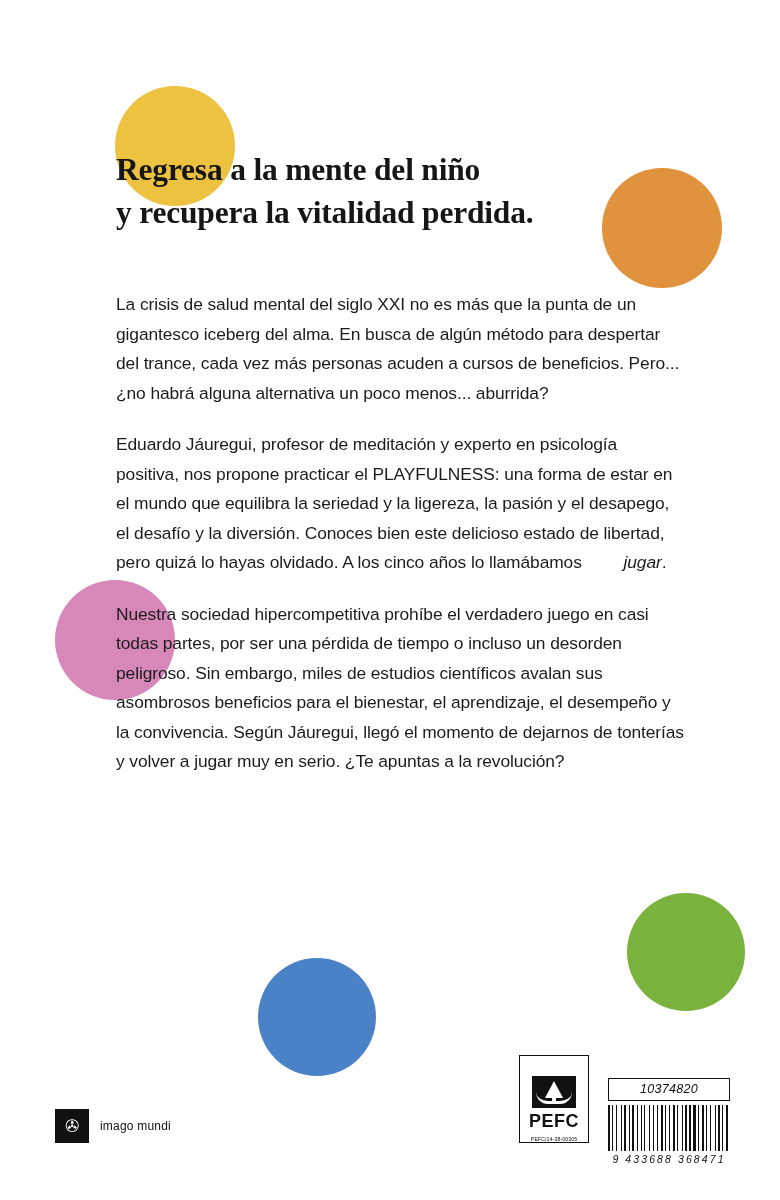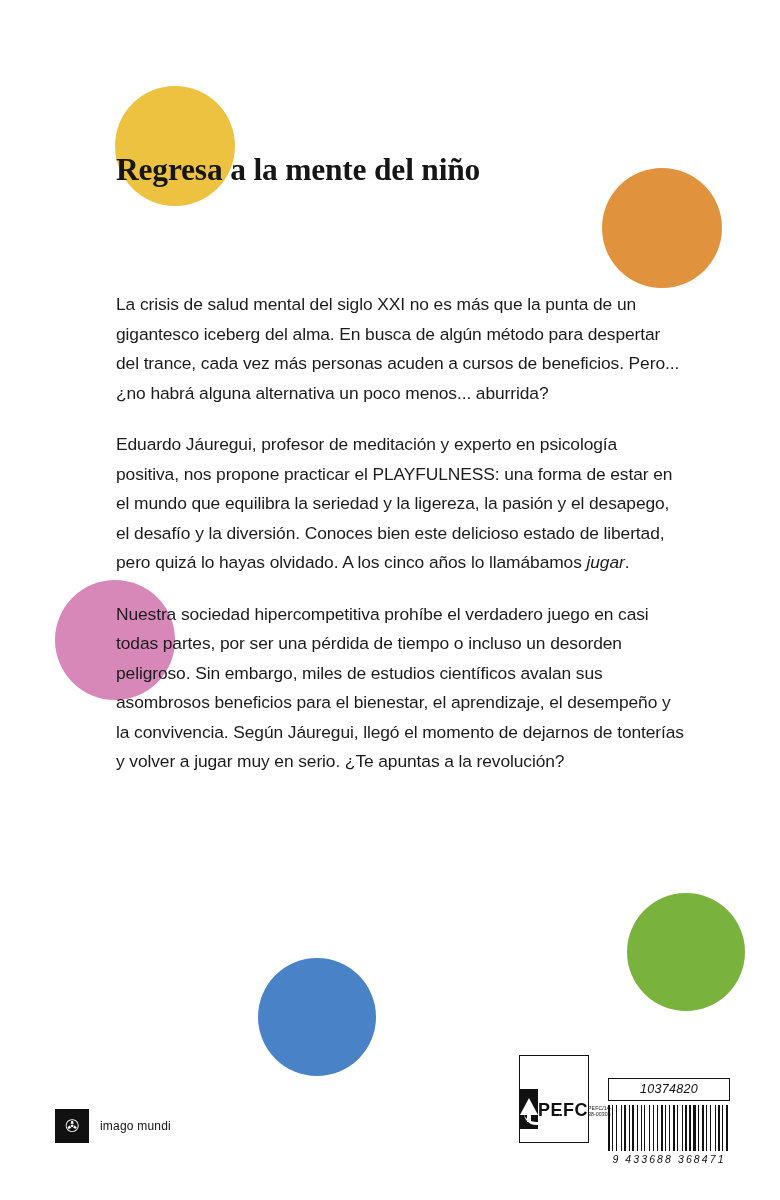--- a/index.html
+++ b/index.html
@@ -99,20 +99,21 @@
     font-size: 17.4px;
     line-height: 29.5px;
     color: #1c1c1c;
     text-align: left;
     letter-spacing: -0.1px;
   }
   .body-copy p:last-child {
     margin-bottom: 0;
   }
   .body-copy em {
+    margin-left: 37px;
   }
 
   
   .publisher {
     position: absolute;
     left: 55px;
     top: 1109px;
     display: flex;
     align-items: center;
     gap: 11px;
@@ -137,21 +138,21 @@
 
   .pefc {
     position: absolute;
     left: 519px;
     top: 1055px;
     width: 70px;
     height: 88px;
     border: 1.5px solid #111111;
     background: #ffffff;
     display: flex;
-    flex-direction: row;
+    flex-direction: column;
     align-items: center;
     justify-content: flex-start;
     padding-top: 20px;
     box-sizing: border-box;
   }
   .pefc-glyph {
     width: 44px;
     height: 40px;
     background: #111111;
     position: relative;
@@ -245,20 +246,21 @@
   <div class="circle circle-yellow"></div>
   <div class="circle circle-orange"></div>
   <div class="circle circle-pink"></div>
   <div class="circle circle-blue"></div>
   <div class="circle circle-green"></div>
 
   <div class="content">
 
     <div class="headline">
       <span class="line">Regresa a la mente del niño</span>
+      <span class="line">y recupera la vitalidad perdida.</span>
     </div>
 
     <div class="body-copy">
       <p>La crisis de salud mental del siglo XXI no es más que la punta de un gigantesco iceberg del alma. En busca de algún método para despertar del trance, cada vez más personas acuden a cursos de beneficios. Pero... ¿no habrá alguna alternativa un poco menos... aburrida?</p>
       <p>Eduardo Jáuregui, profesor de meditación y experto en psicología positiva, nos propone practicar el PLAYFULNESS: una forma de estar en el mundo que equilibra la seriedad y la ligereza, la pasión y el desapego, el desafío y la diversión. Conoces bien este delicioso estado de libertad, pero quizá lo hayas olvidado. A los cinco años lo llamábamos <em>jugar</em>.</p>
       <p>Nuestra sociedad hipercompetitiva prohíbe el verdadero juego en casi todas partes, por ser una pérdida de tiempo o incluso un desorden peligroso. Sin embargo, miles de estudios científicos avalan sus asombrosos beneficios para el bienestar, el aprendizaje, el desempeño y la convivencia. Según Jáuregui, llegó el momento de dejarnos de tonterías y volver a jugar muy en serio. ¿Te apuntas a la revolución?</p>
     </div>
 
     <div class="publisher">
       <div class="publisher-mark">✇</div>

